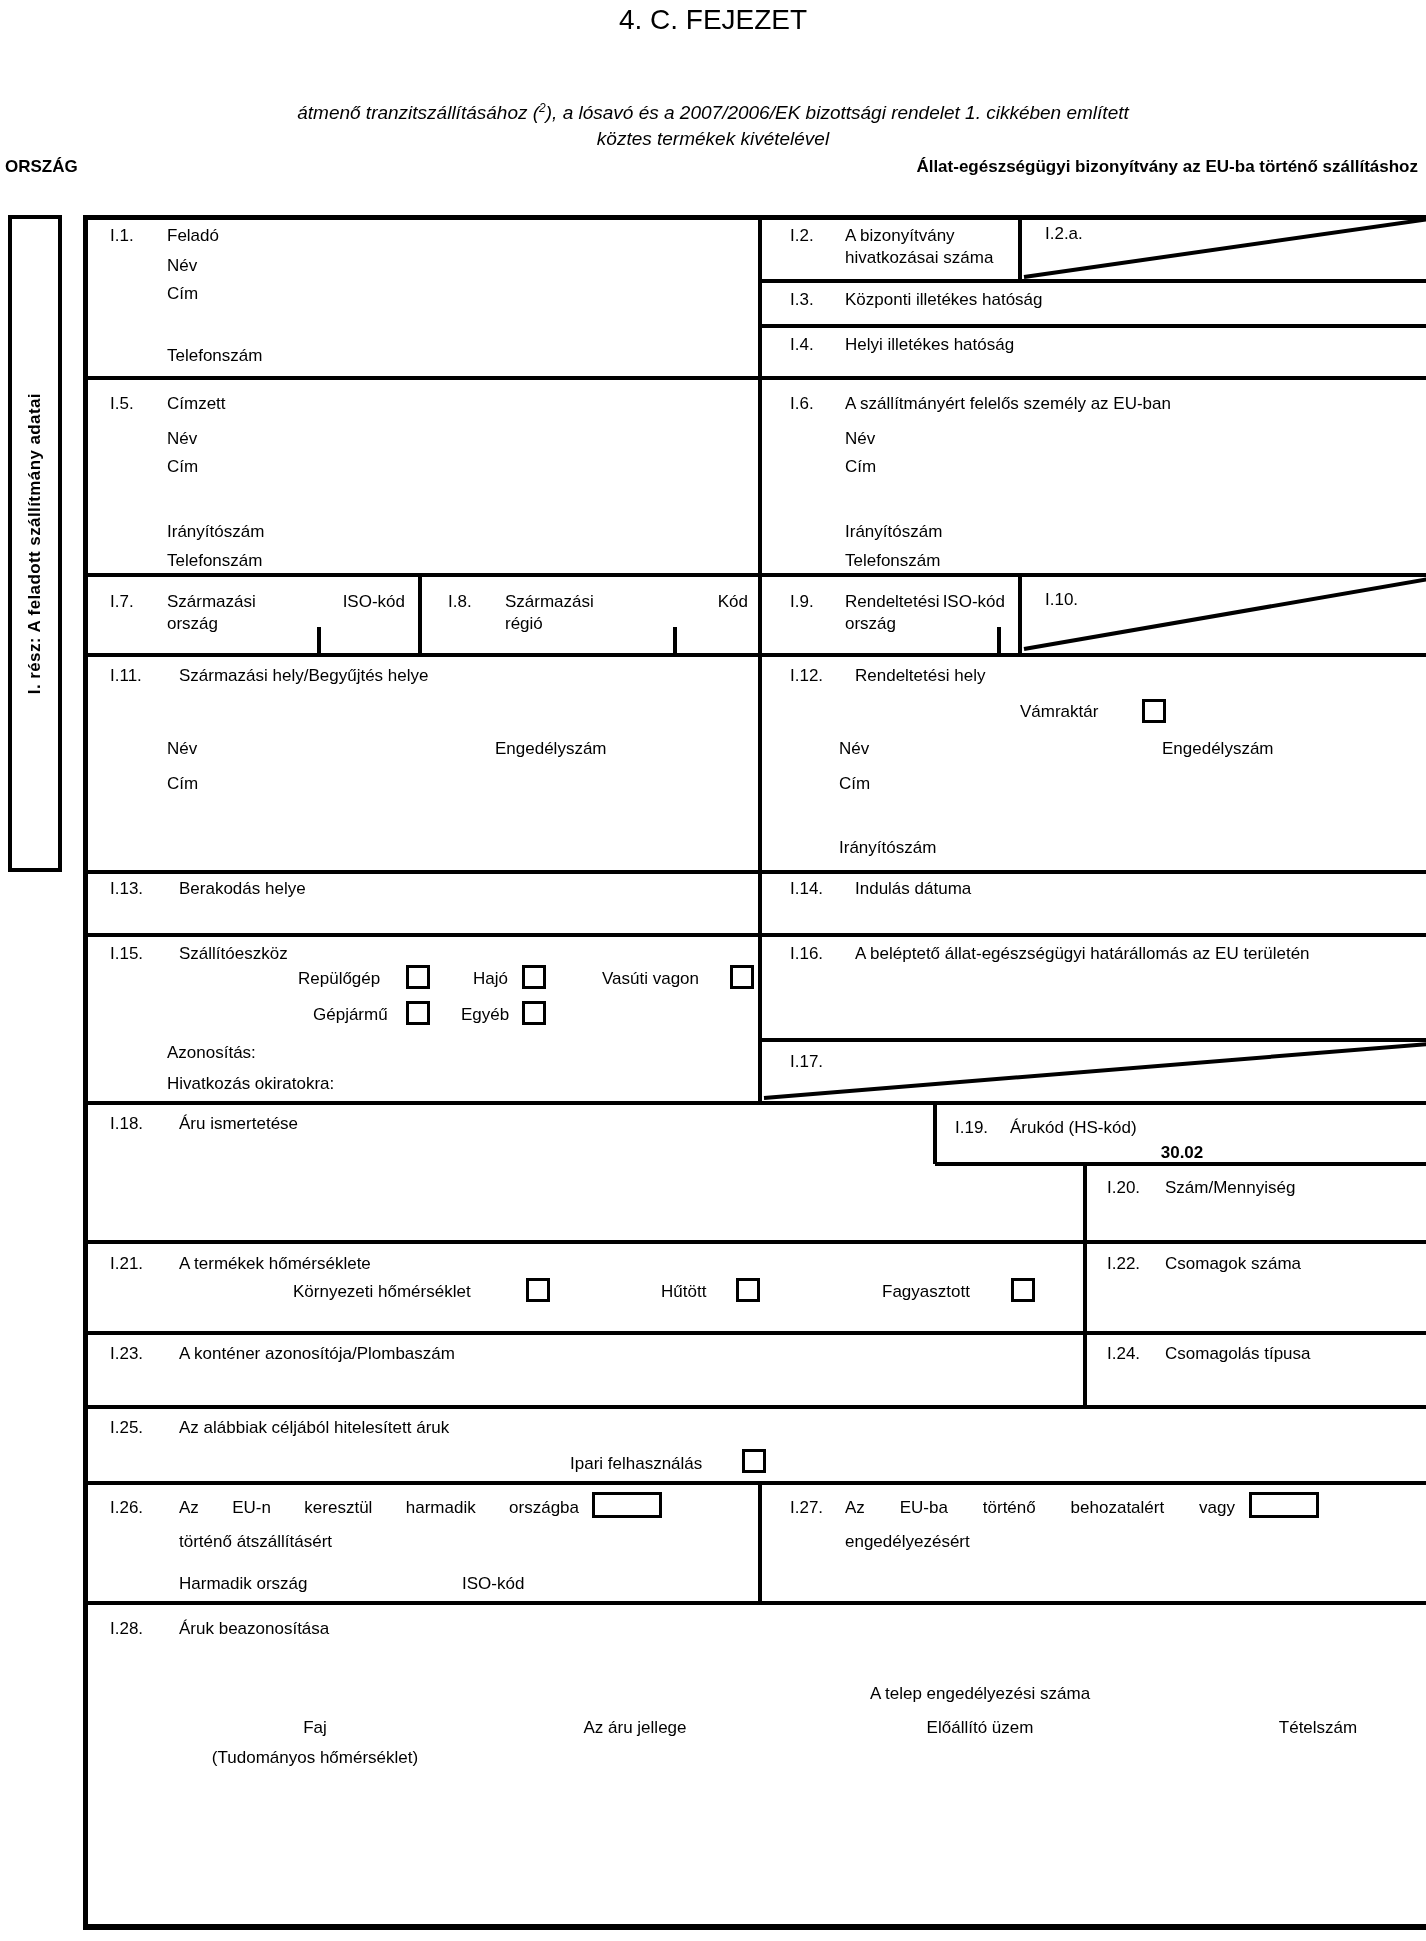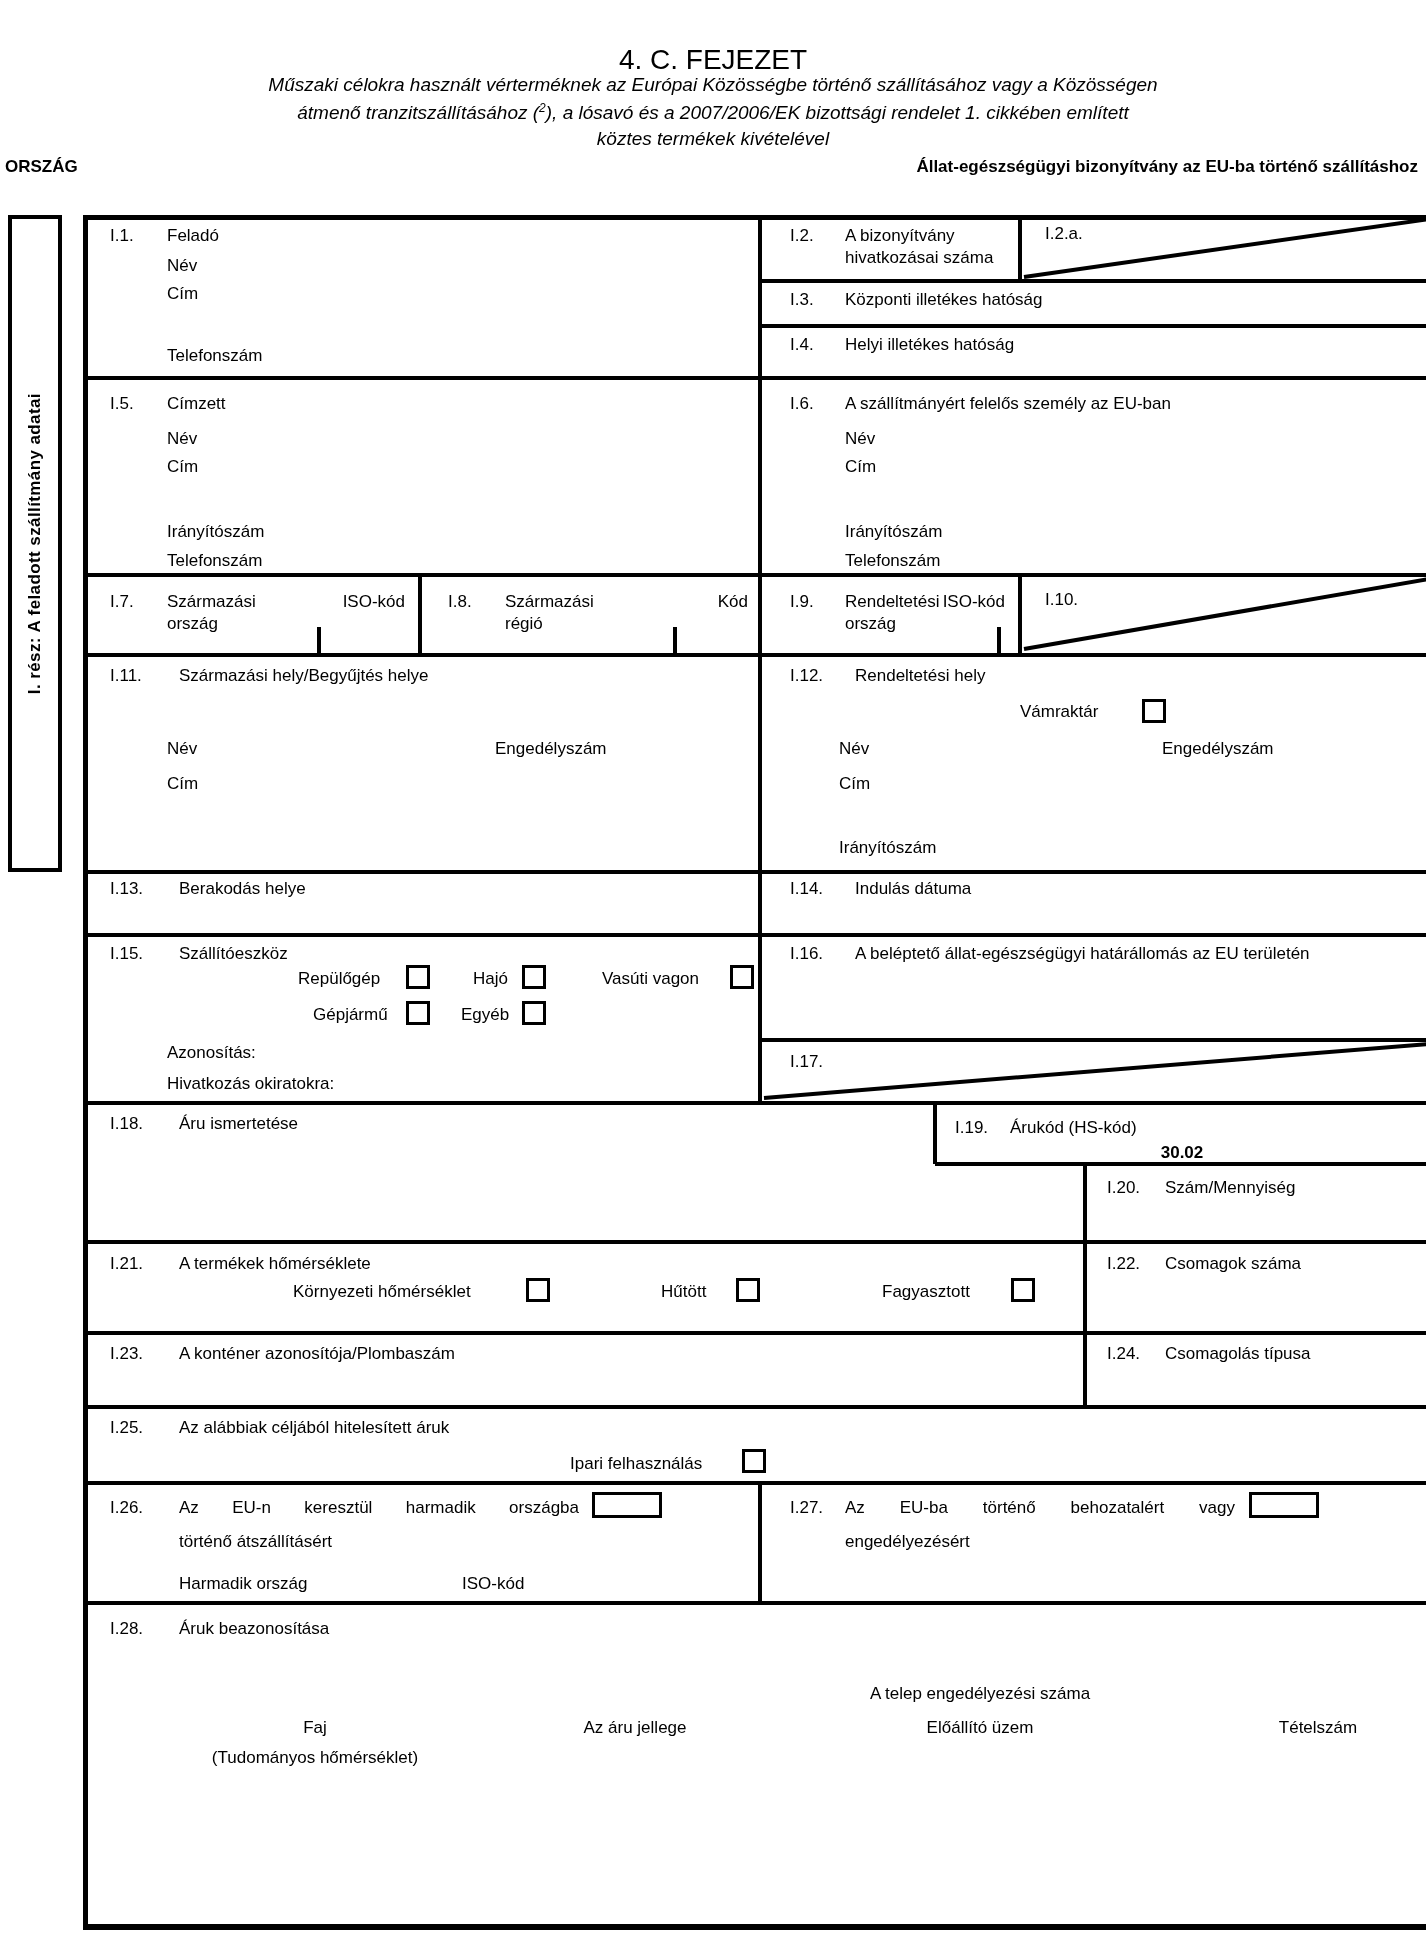--- a/index.html
+++ b/index.html
@@ -18,31 +18,30 @@
   .tick{width:4px;height:26px;}
   .cb{position:absolute;width:18px;height:18px;border:3px solid #000;background:#fff;}
   .cbw{position:absolute;width:64px;height:20px;border:3px solid #000;background:#fff;}
   .diag{position:absolute;left:0;top:0;pointer-events:none;}
   .vbox{position:absolute;left:8px;top:215px;width:46px;height:649px;border:4px solid #000;
         display:flex;align-items:center;justify-content:center;background:#fff;}
   .vtext{writing-mode:vertical-rl;transform:rotate(180deg);font-weight:bold;font-size:17px;
          white-space:nowrap;letter-spacing:.4px;}
   .just{text-align:justify;text-align-last:justify;white-space:normal;}
   sup{font-size:12px;}
-  .h-chapter{font-size:28px;margin-top:40px;}
+  .h-chapter{font-size:28px;}
   .h-title{font-size:19px;font-weight:bold;}
   .h-desc{font-size:19px;font-style:italic;}
 </style>
 </head>
 <body>
 
 <div class="page">
 
   <div class="center h-chapter" style="top:4px">4. C. FEJEZET</div>
-  <div class="center h-desc" style="top:74px">Műszaki célokra használt vérterméknek az Európai Közösségbe történő szállításához vagy a Közösségen</div>
   <div class="center h-desc" style="top:101px"><span>átmenő tranzitszállításához (</span><sup>2</sup><span>), a lósavó és a 2007/2006/EK bizottsági rendelet 1. cikkében említett</span></div>
   <div class="center h-desc" style="top:128px">köztes termékek kivételével</div>
 
   <div class="t b" style="left:5px;top:156px">ORSZÁG</div>
   <div class="t b" style="right:8px;top:156px">Állat-egészségügyi bizonyítvány az EU-ba történő szállításhoz</div>
 
   <div class="vbox">
     <div class="vtext">I. rész: A feladott szállítmány adatai</div>
   </div>
 

